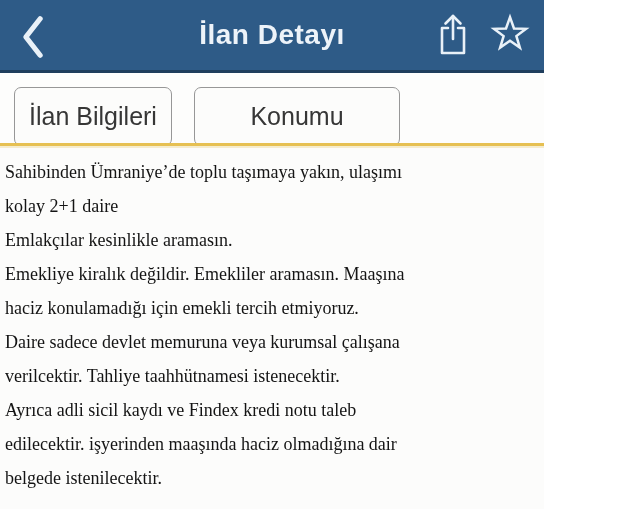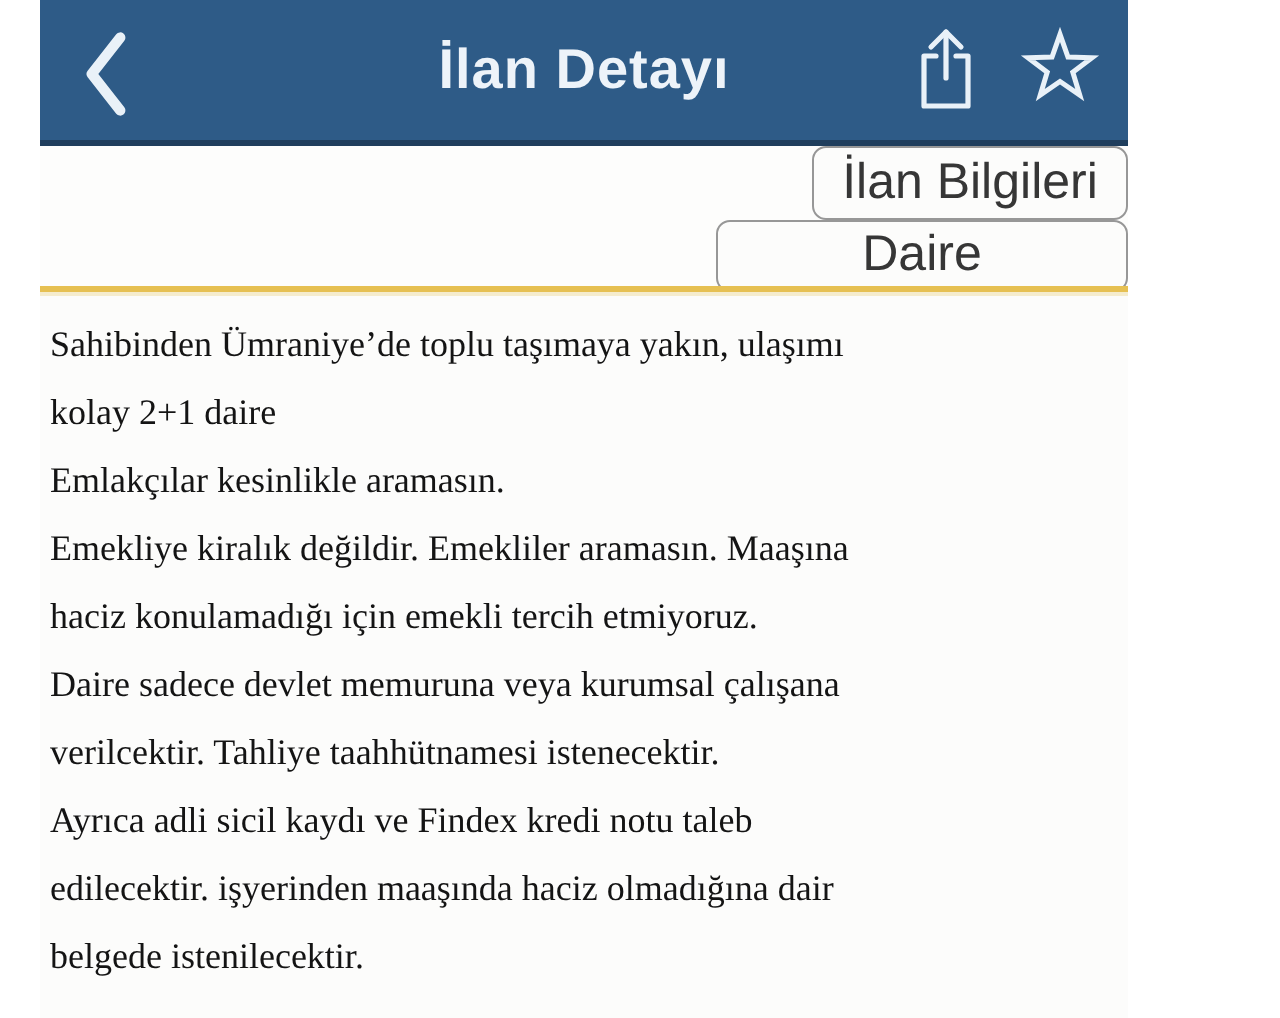--- a/index.html
+++ b/index.html
@@ -3,21 +3,20 @@
 <meta charset="utf-8">
 <style>
   html, body { margin: 0; padding: 0; background: #ffffff; }
   .screen {
     position: relative;
     width: 544px;
     height: 509px;
     overflow: hidden;
     background: #fcfcfb;
     font-family: "Liberation Sans", sans-serif;
-    margin-left: 20px;
   }
 
   
   .header {
     position: relative;
     height: 70px;
     background: #2e5b87;
     border-bottom: 3px solid #1f3e5d;
     display: flex;
     align-items: center;
@@ -45,21 +44,20 @@
     display: flex; align-items: center; justify-content: center;
   }
 
   
   .tabbar {
     position: relative;
     height: 73px;
     background: #fdfdfc;
     display: flex;
     align-items: flex-end;
-    flex-direction: column;
   }
   .tabbar::after {
     content: "";
     position: absolute;
     left: 0; right: 0; bottom: 0;
     height: 3px;
     background: #e6c052;
     z-index: 2;
     box-shadow: 0 2px 0 rgba(232, 205, 120, 0.35);
   }
@@ -129,21 +127,21 @@
       <button class="icon-btn">
         <svg width="40" height="42" viewBox="0 0 36 40">
           <polygon points="18,4 21.8,14.8 33.2,15.1 24.1,22 27.4,32.9 18,26.4 8.6,32.9 11.9,22 2.8,15.1 14.2,14.8" fill="none" stroke="#e9f1f8" stroke-width="2.4" stroke-linejoin="miter"></polygon>
         </svg>
       </button>
     </div>
   </header>
 
   <nav class="tabbar">
     <div class="tab inactive tab1">İlan Bilgileri</div>
-    <div class="tab inactive tab3">Daire</div>
+    <div class="tab inactive tab3">Konumu</div>
   </nav>
 
   <main class="content">
     <p class="desc">Sahibinden Ümraniye’de toplu taşımaya yakın, ulaşımı
 kolay 2+1 daire
 Emlakçılar kesinlikle aramasın.
 Emekliye kiralık değildir. Emekliler aramasın. Maaşına
 haciz konulamadığı için emekli tercih etmiyoruz.
 Daire sadece devlet memuruna veya kurumsal çalışana
 verilcektir. Tahliye taahhütnamesi istenecektir.

